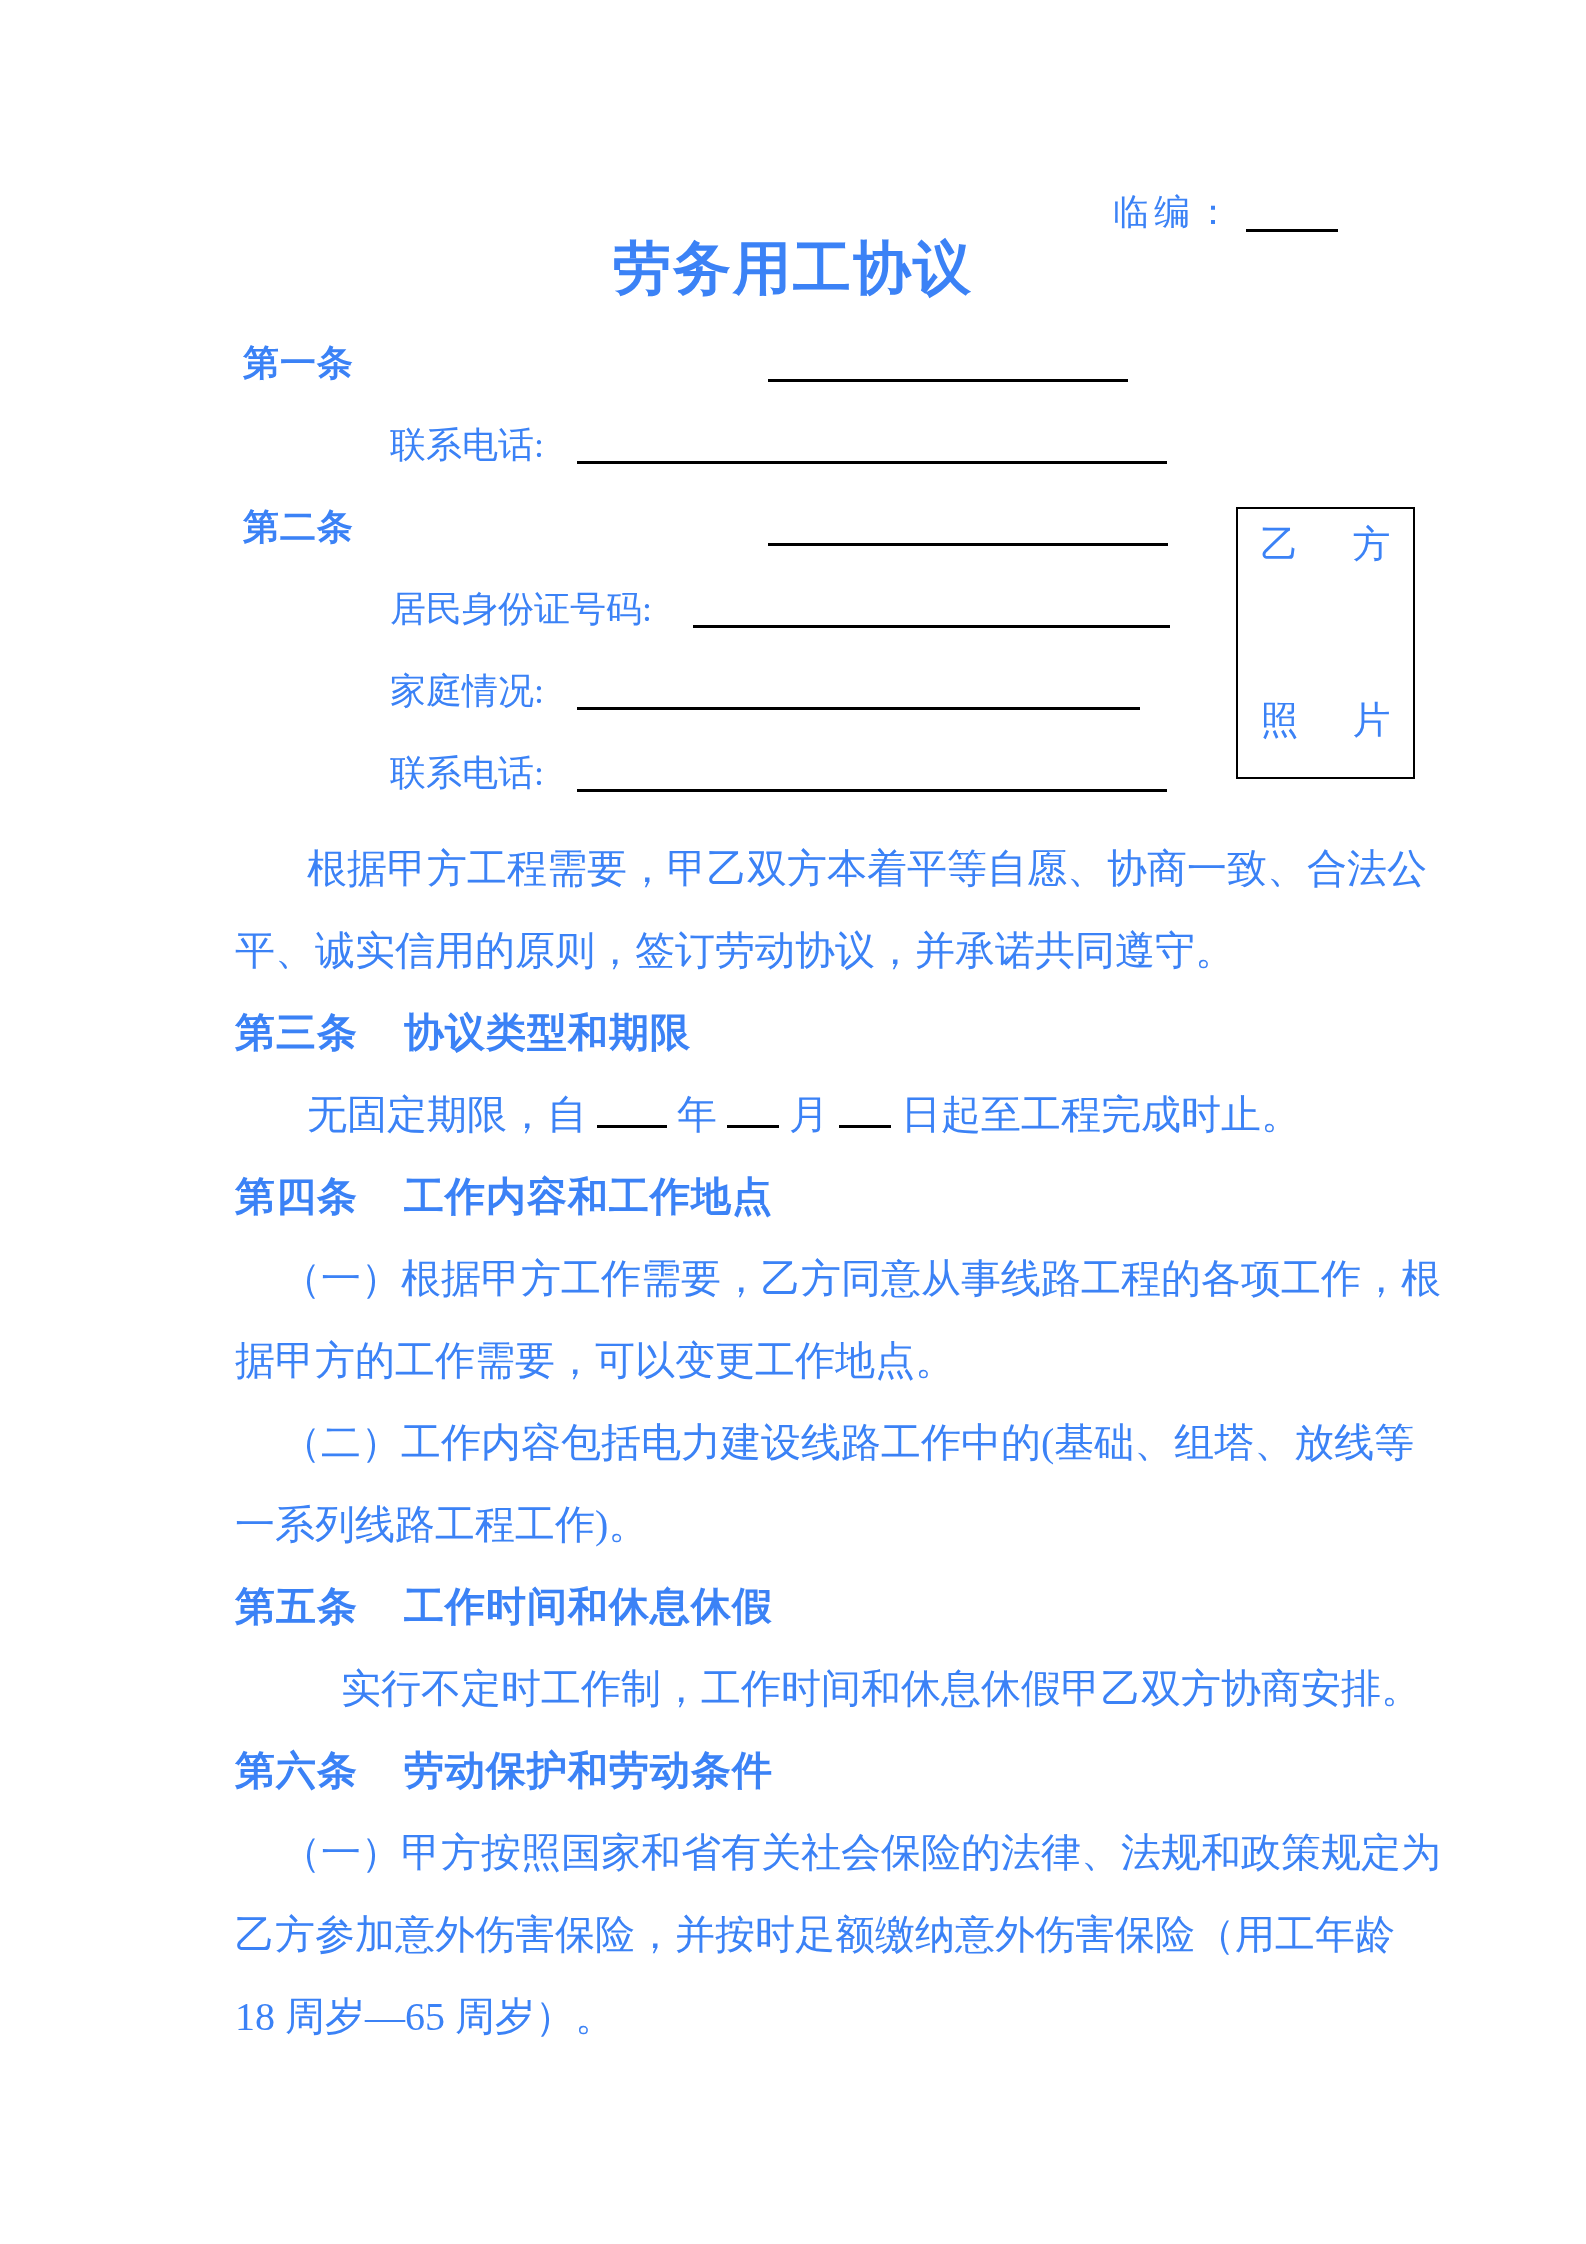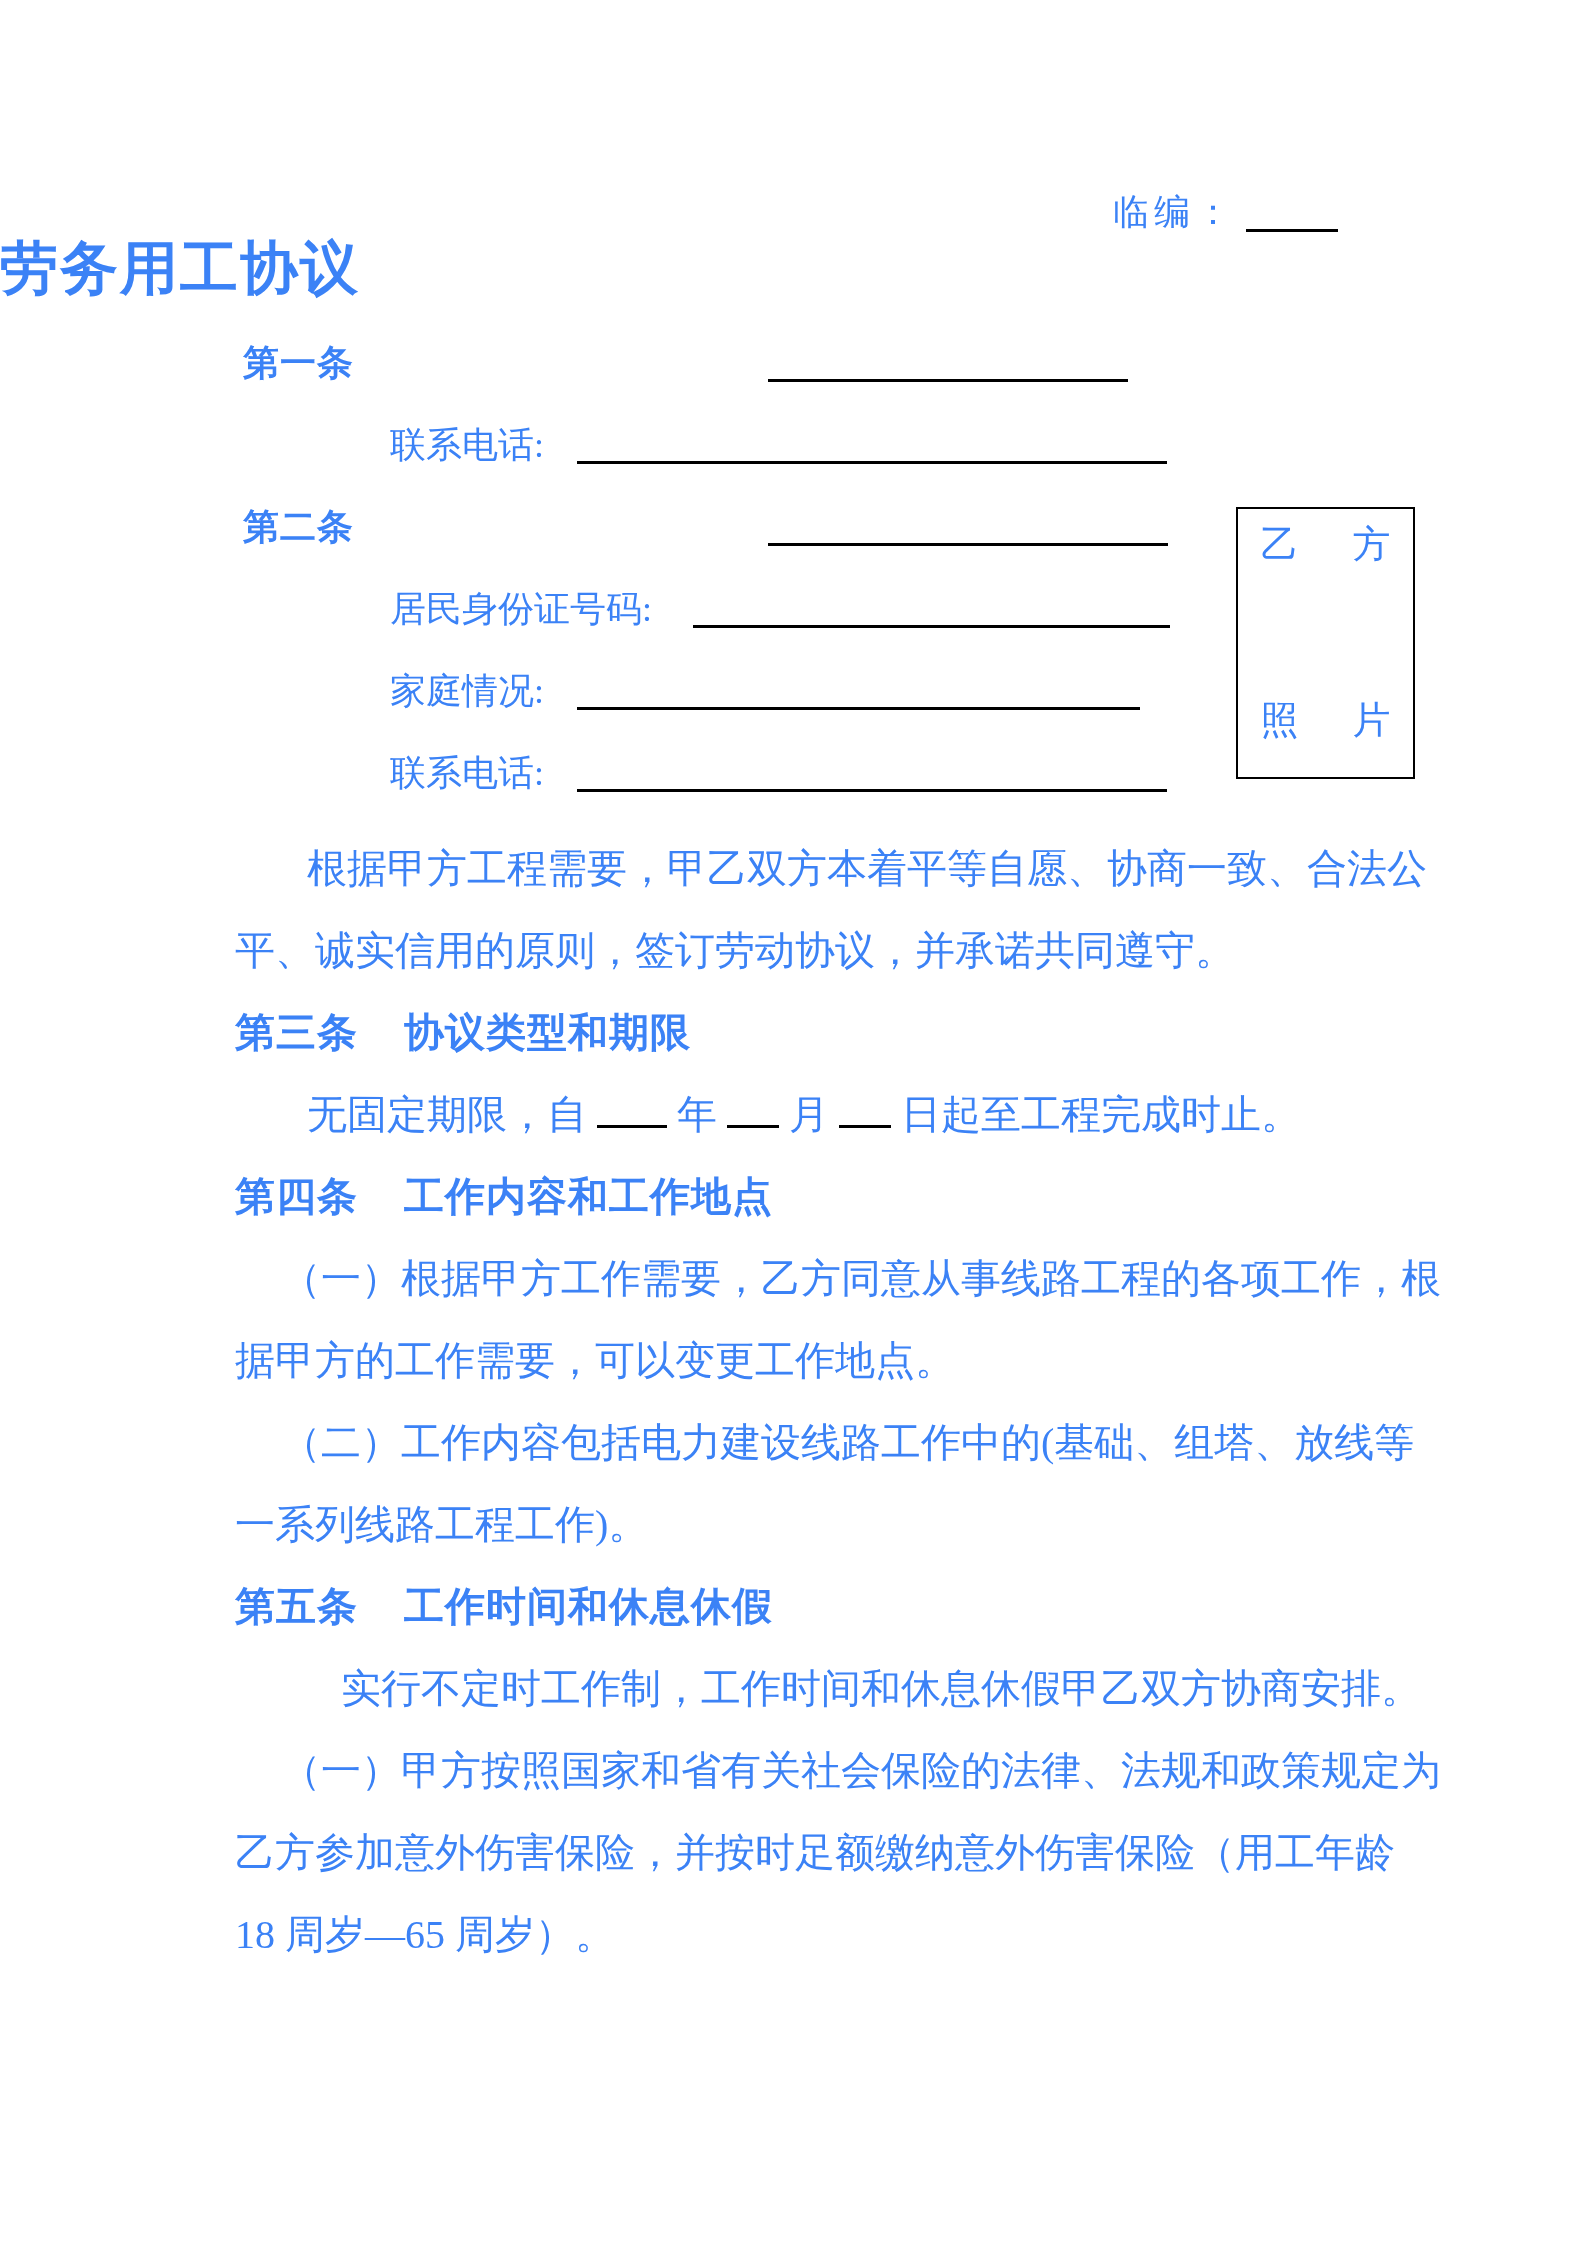--- a/index.html
+++ b/index.html
@@ -19,20 +19,21 @@
     font-size:36px;line-height:40px;
   }
   .serial .lab{letter-spacing:5px;}
   .serial .blank{
     width:92px;height:10px;margin-left:10px;
     border-bottom:3px solid #000;
   }
   
   .doc-title{
     position:absolute;left:0;right:0;top:234px;
+    text-align:center;
     font-size:58px;font-weight:bold;letter-spacing:2px;
     line-height:70px;
   }
   
   .frow{position:absolute;left:0;width:1263px;height:46px;font-size:36px;text-decoration:underline;}
   .frow .art{position:absolute;left:243px;top:0;font-weight:bold;line-height:44px;letter-spacing:1px;}
   .frow .lbl{position:absolute;left:390px;top:0;line-height:44px;}
   .frow .ul{position:absolute;top:38px;height:3px;background:#000;}
   .r1{top:341px}.r2{top:423px}.r3{top:505px}.r4{top:587px}.r5{top:669px}.r6{top:751px}
   .r1 .ul{left:768px;width:360px}
@@ -151,20 +152,24 @@
     <div class="line ind13">（二）工作内容包括电力建设线路工作中的(基础、组塔、放线等</div>
     <div class="line">一系列线路工程工作)。</div>
 
     <div class="line">
       <span class="hnum">第五条</span>
       <span class="httl">工作时间和休息休假</span>
     </div>
 
     <div class="line ind3">实行不定时工作制，工作时间和休息休假甲乙双方协商安排。</div>
 
+    <div class="line">
+      <span class="hnum">第六条</span>
+      <span class="httl">劳动保护和劳动条件</span>
+    </div>
 
     <div class="line ind13">（一）甲方按照国家和省有关社会保险的法律、法规和政策规定为</div>
     <div class="line">乙方参加意外伤害保险，并按时足额缴纳意外伤害保险（用工年龄</div>
     <div class="line">18 周岁—65 周岁）。</div>
 
   </div>
 
 </div>
 
 </body></html>

